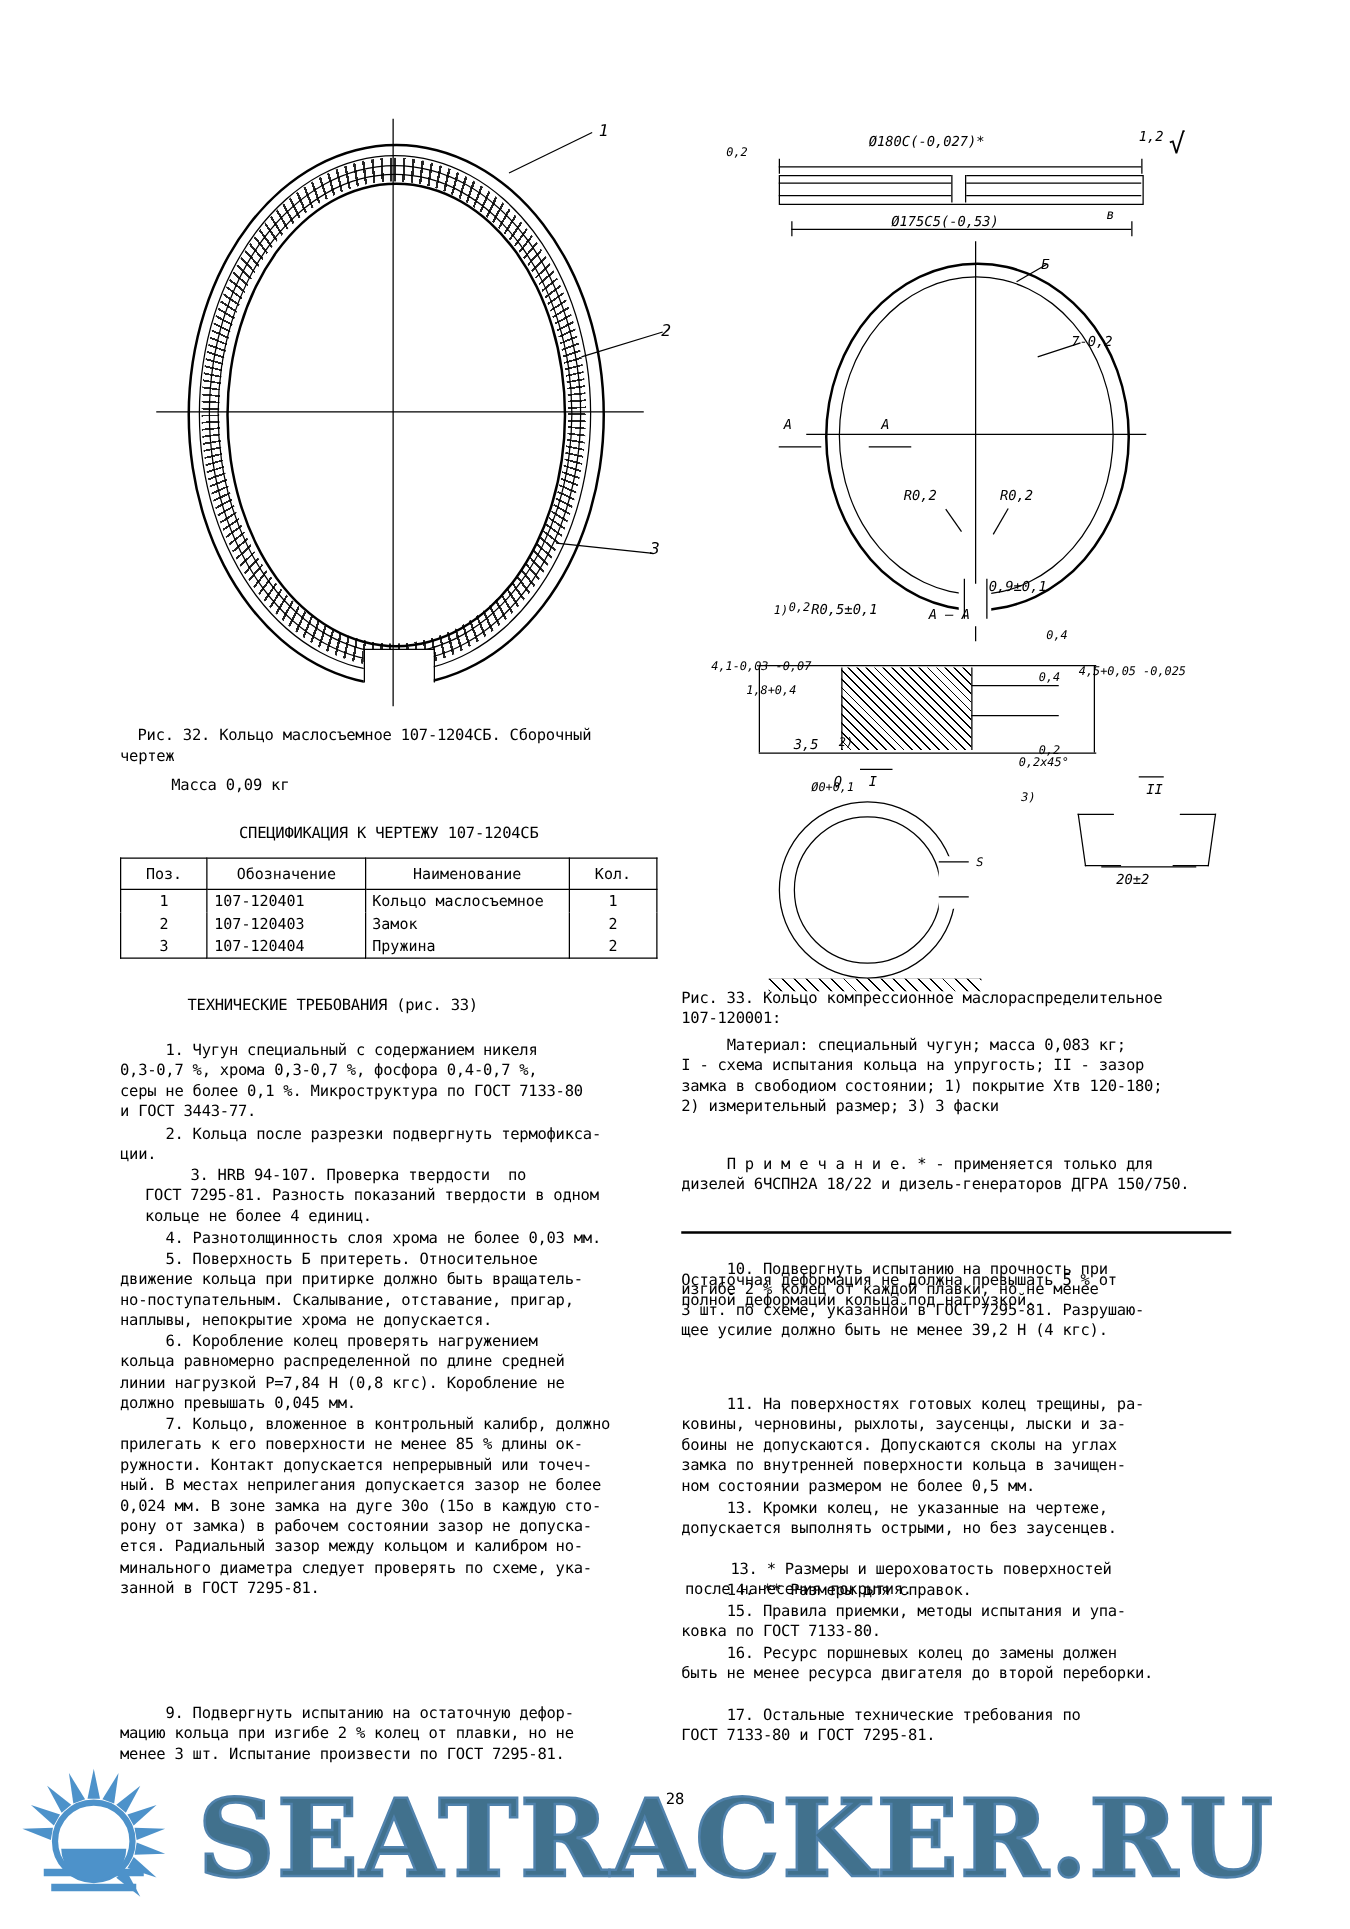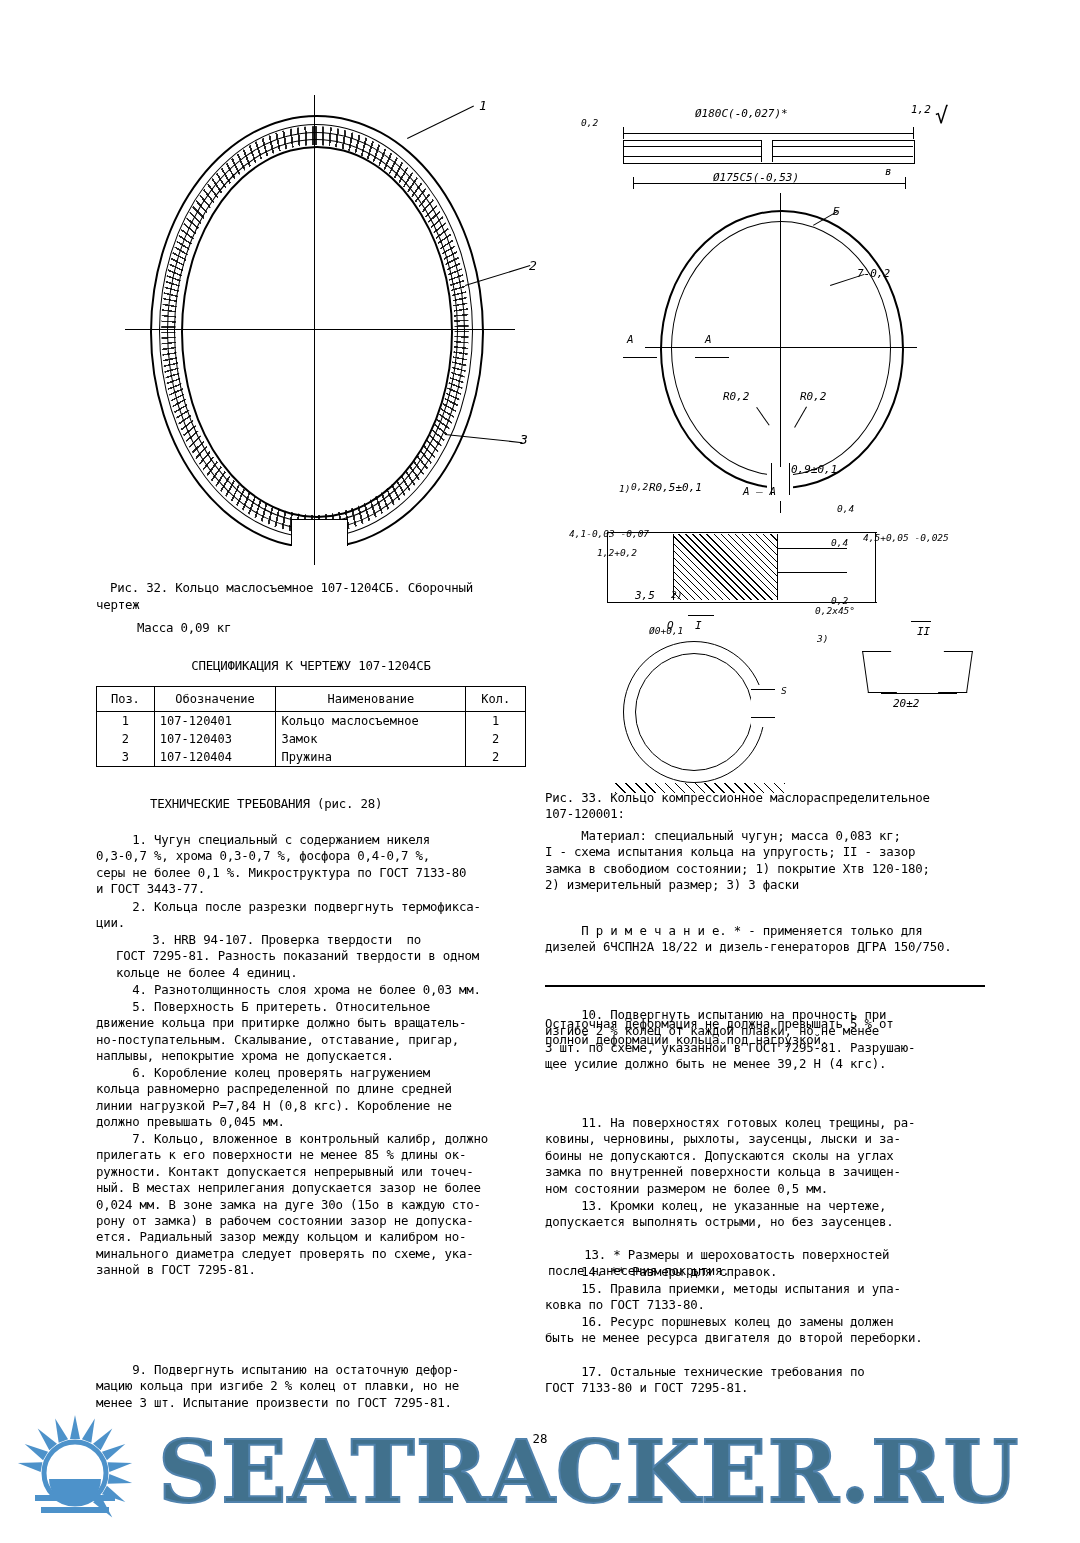--- a/index.html
+++ b/index.html
@@ -114,21 +114,21 @@
 
   
   #spec-table {
     position: absolute; left: 96px; top: 686px; width: 430px;
     border-collapse: collapse; font-size: 12px;
   }
   #spec-table th, #spec-table td {
     border: 1px solid #000; padding: 2px 5px;
     font-family: "DejaVu Sans Mono", monospace; font-weight: normal;
   }
-  #spec-table th { text-align: center; padding: 5px 4px; }
+  #spec-table th { text-align: center; padding: 5px 15px; }
   #spec-table td.c { text-align: center; }
   #spec-table tbody tr td { border-top: none; border-bottom: none; }
   #spec-table tbody tr:first-child td { border-top: 1px solid #000; }
   #spec-table tbody tr:last-child td { border-bottom: 1px solid #000; }
 
   .rule { position: absolute; border-top: 2px solid #000; }
 
   
   #watermark {
     position: absolute; left: 0; bottom: 0px; width: 1080px; height: 150px;
@@ -208,21 +208,21 @@
       </tr>
       <tr>
         <td class="c">3</td>
         <td>107-120404</td>
         <td>Пружина</td>
         <td class="c">2</td>
       </tr>
     </tbody>
   </table>
 
-  <div class="txt" style="left:150px; top:796px;">ТЕХНИЧЕСКИЕ ТРЕБОВАНИЯ (рис. 28)</div>
+  <div class="txt" style="left:150px; top:796px;">ТЕХНИЧЕСКИЕ ТРЕБОВАНИЯ (рис. 33)</div>
 
   <div class="txt" style="left:96px; top:832px; width:440px;">     1. Чугун специальный с содержанием никеля
 0,3-0,7 %, хрома 0,3-0,7 %, фосфора 0,4-0,7 %,
 серы не более 0,1 %. Микроструктура по ГОСТ 7133-80
 и ГОСТ 3443-77.</div>
   <div class="txt" style="left:96px; top:899px; width:440px;">     2. Кольца после разрезки подвергнуть термофикса-
 ции.</div>
   <div class="txt" style="left:96px; top:932px; width:440px;margin-left:20px;">     3. HRB 94-107. Проверка твердости  по
 ГОСТ 7295-81. Разность показаний твердости в одном
 кольце не более 4 единиц.</div>
@@ -312,21 +312,21 @@
 
     <div class="smaller-it" style="left:74px; top:398px;">1)</div>
     <div class="small-it" style="left:104px; top:396px;">R0,5±0,1</div>
     <div class="smaller-it" style="left:86px; top:396px;">0,2</div>
     <div class="smaller-it" style="left:292px; top:418px;">0,4</div>
     <div class="smaller-it" style="left:286px; top:452px;">0,4</div>
     <div class="smaller-it" style="left:286px; top:510px;">0,2</div>
 
     <div class="smaller-it" style="left:24px; top:444px; line-height:10px;text-align:center;">4,1-0,03
     -0,07</div>
-    <div class="smaller-it" style="left:52px; top:462px;">1,2+0,2</div>
+    <div class="smaller-it" style="left:52px; top:462px;">1,8+0,4</div>
     <div class="small-it" style="left:90px; top:504px;">3,5</div>
     <div class="smaller-it" style="left:126px; top:504px;">2)</div>
     <div class="smaller-it" style="left:318px; top:448px; line-height:10px;">4,5+0,05
     -0,025</div>
     <div class="smaller-it" style="left:270px; top:520px;">0,2x45°</div>
     <div class="smaller-it" style="left:272px; top:548px;">3)</div>
 
     <div class="small-it" style="left:150px; top:534px;">I</div>
     <div class="small-it" style="left:122px; top:534px;">Q</div>
     <div style="position:absolute; left:143px; top:530px; width:26px; height:0; border-top:1px solid #000;"></div>

